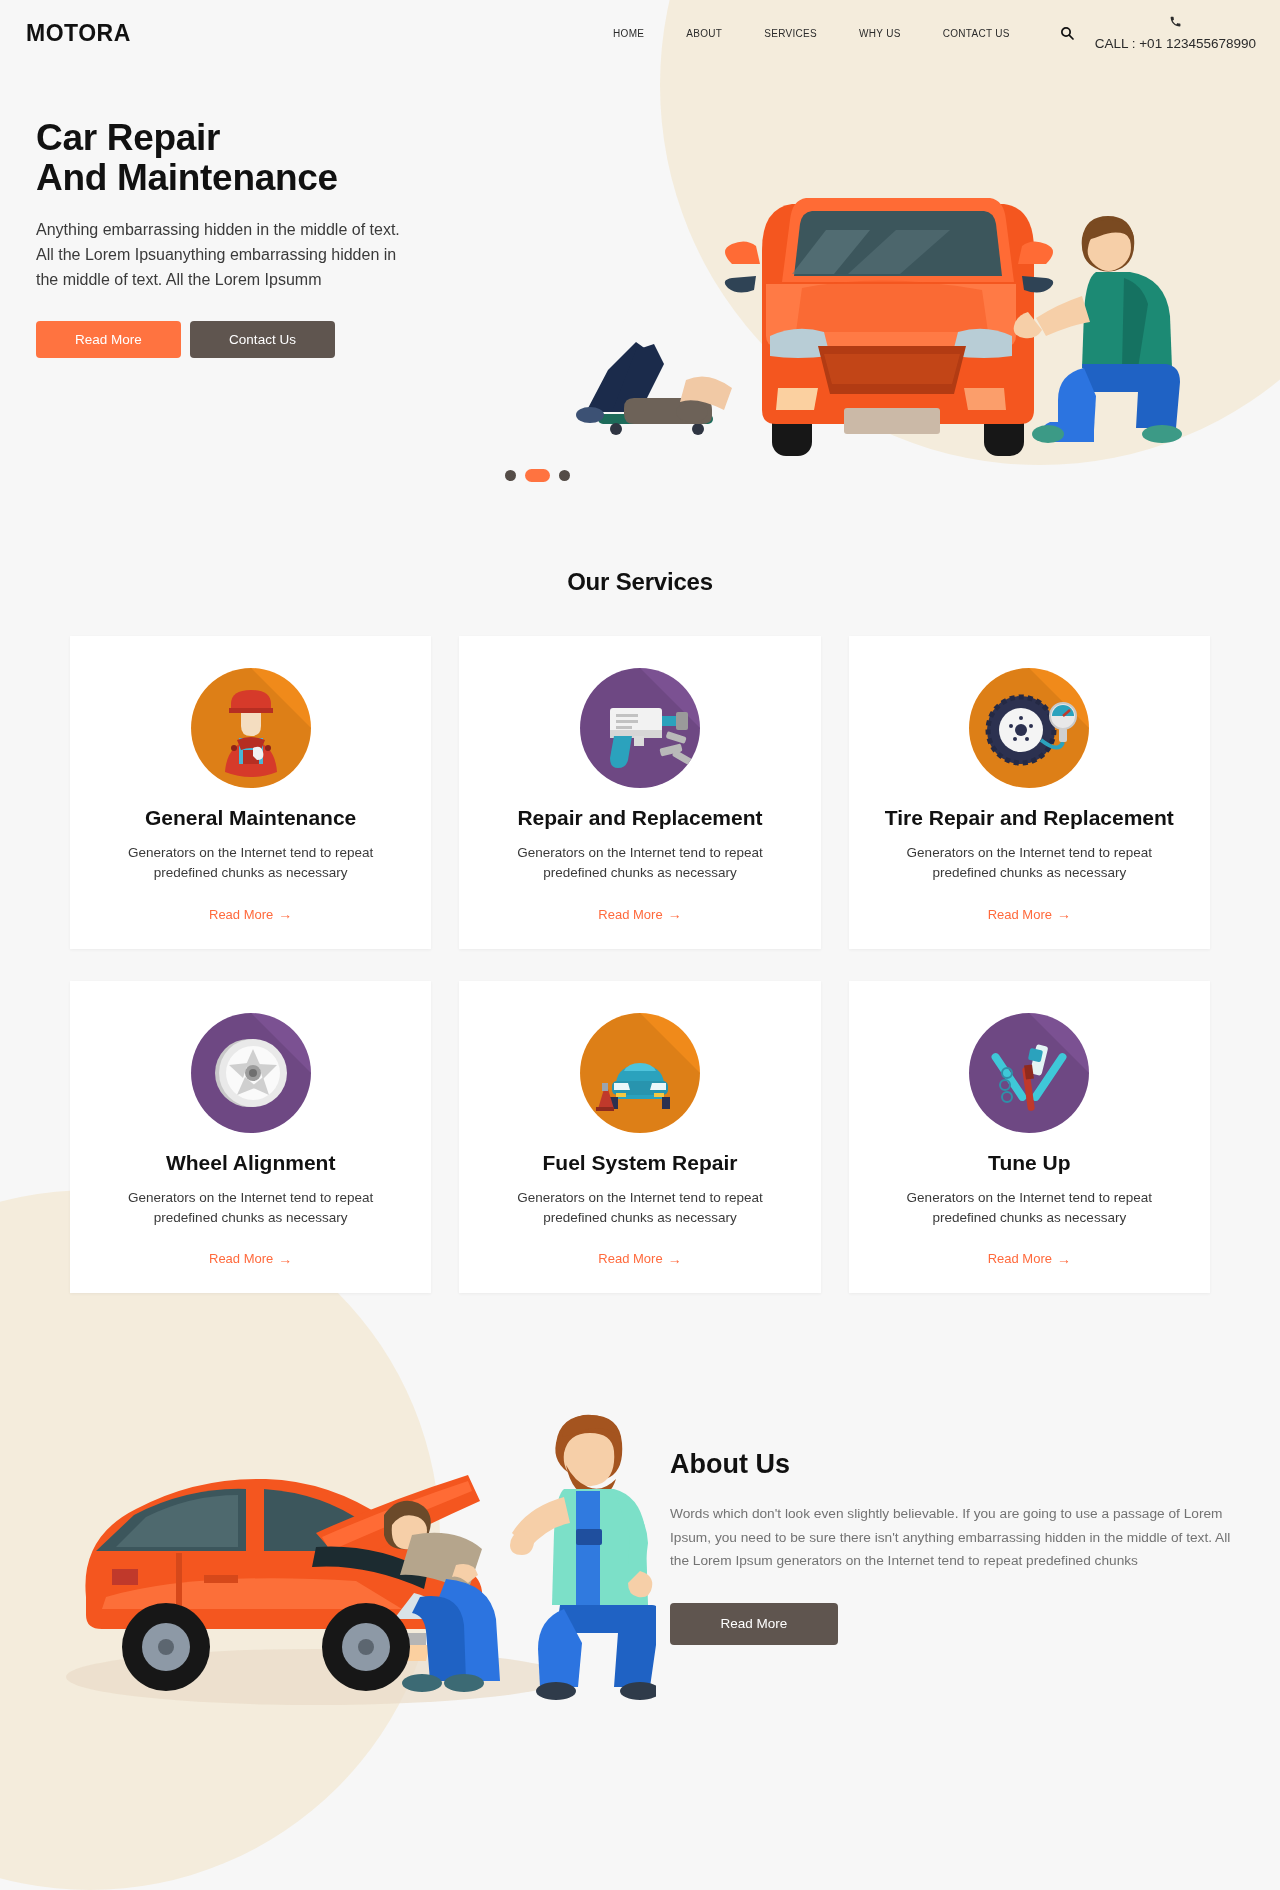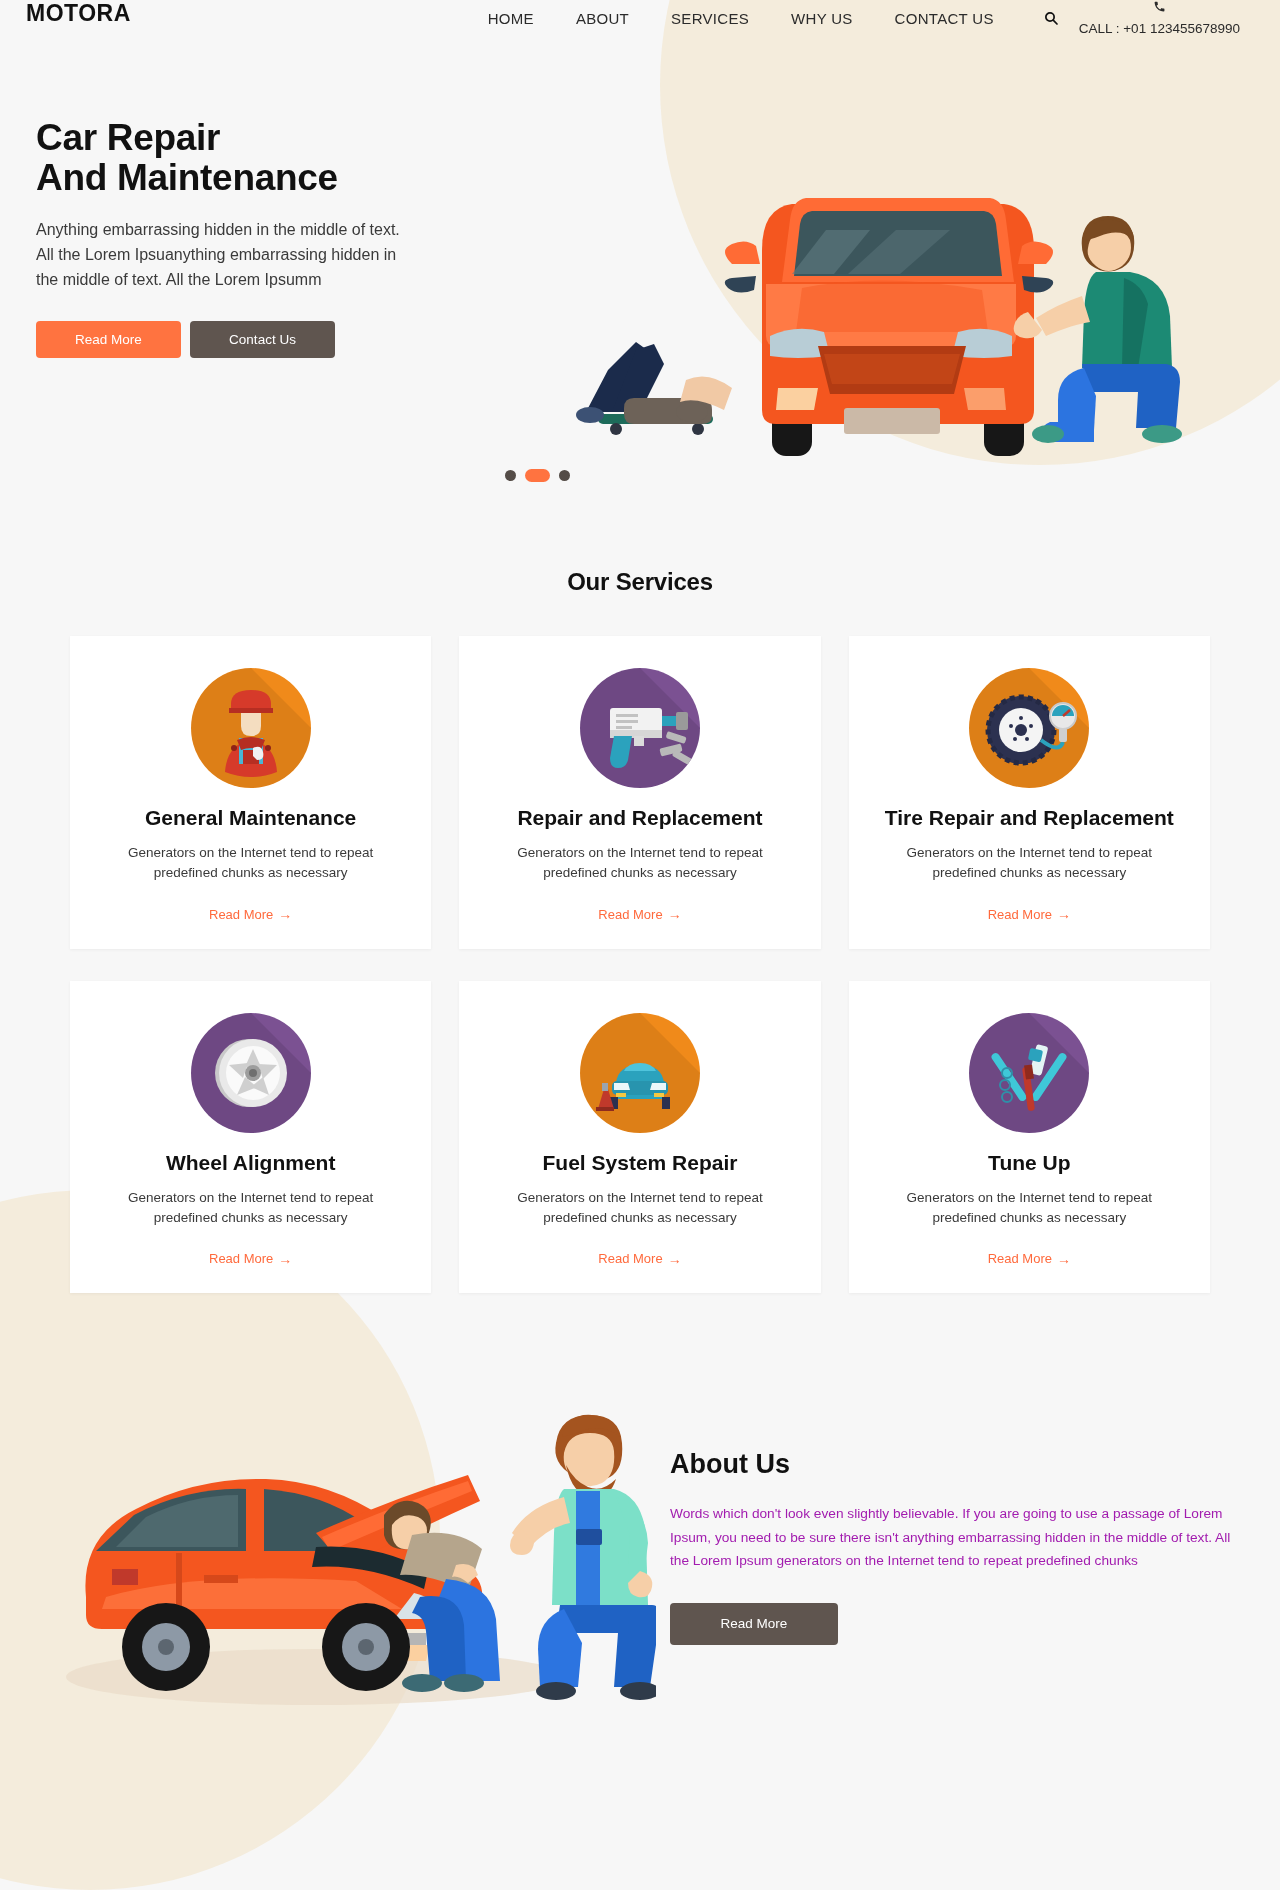--- a/index.html
+++ b/index.html
@@ -21,34 +21,34 @@
   }
   .blob-about{
     width:700px;height:700px;
     left:-260px;top:1190px;
   }
 
   
   .header{
     position:relative;z-index:5;
     height:66px;
-    display:flex;align-items:flex-start;
-    padding:0 40px 0 26px;
+    display:flex;align-items:center;
+    padding:0 24px 0 26px;
   }
   .logo{
     font-size:23px;font-weight:bold;letter-spacing:.5px;color:#111;
     white-space:nowrap;
   }
   .nav{
     margin-left:auto;
     display:flex;align-items:center;
     gap:0px;
   }
   .nav-link{
-    font-size:15px;
+    font-size:10px;
     color:#2b2b2b;
     text-decoration:none;
     padding:0 21px;
     letter-spacing:.3px;
     white-space:nowrap;
   }
   .nav-link:first-child{padding-left:0;}
   .hdr-icons{display:flex;align-items:center;gap:0;margin-left:22px;}
   .icon-btn{
     display:inline-flex;align-items:center;justify-content:center;
@@ -147,21 +147,21 @@
     margin-top:54px;
     display:flex;align-items:center;
     padding:0 26px 0 16px;
   }
   .about-art{width:640px;height:400px;flex:none;}
   .about-text{padding-left:14px;max-width:580px;}
   .about-text h2{
     font-size:27px;font-weight:bold;color:#111;margin-bottom:22px;
   }
   .about-text p{
-    font-size:13.7px;line-height:1.72;color:#a21caf;margin-bottom:30px;
+    font-size:13.7px;line-height:1.72;color:#737373;margin-bottom:30px;
   }
   .btn-about{background:#5f554f;min-width:168px;height:42px;}
 </style>
 </head>
 <body>
 
 <div class="blob blob-hero"></div>
 <div class="blob blob-about"></div>
 
 <header class="header">

